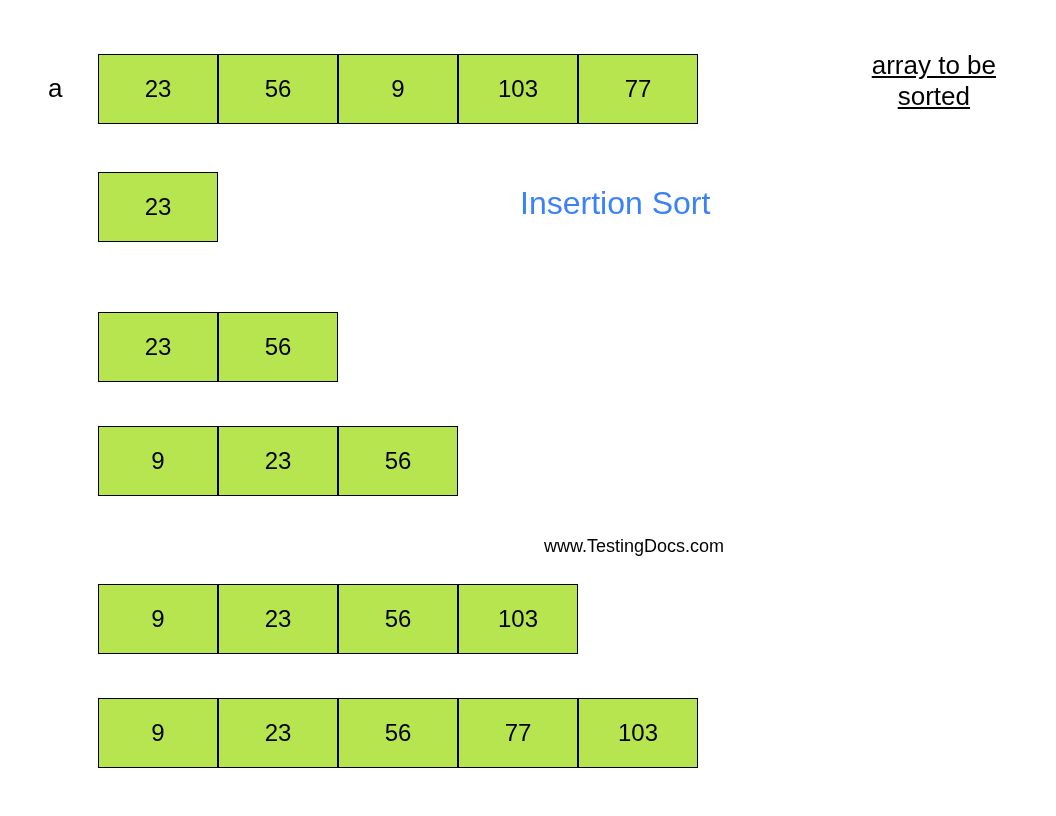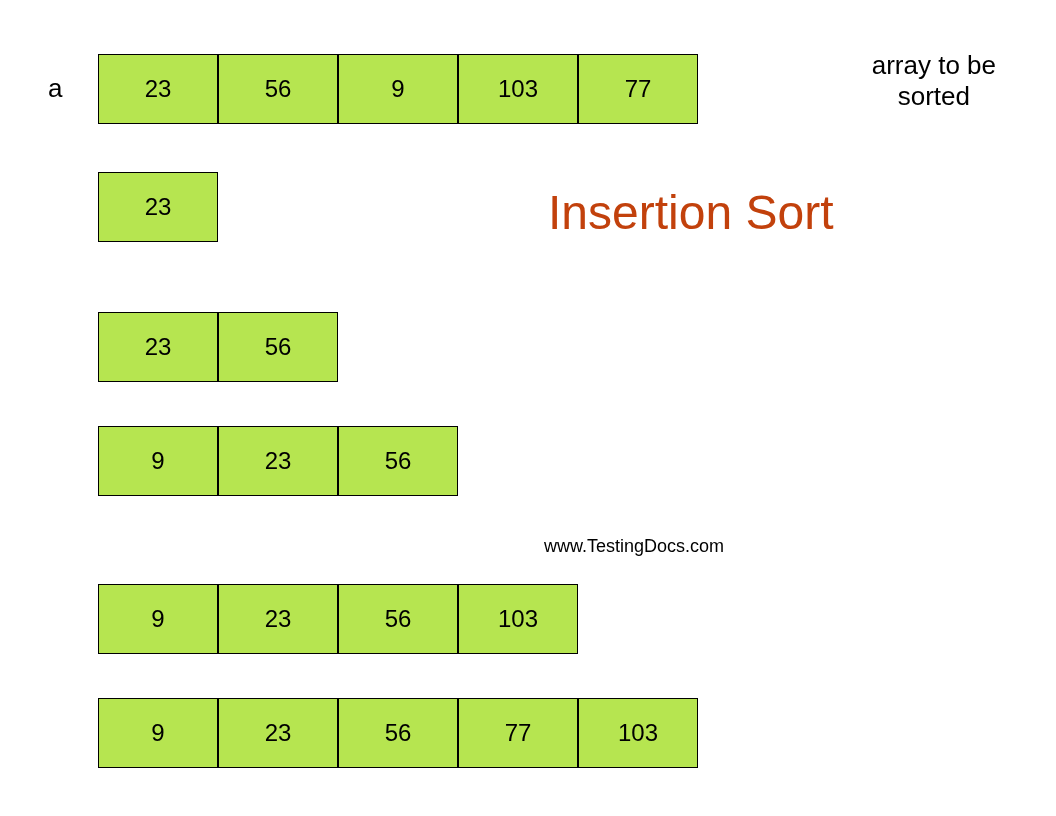--- a/index.html
+++ b/index.html
@@ -22,28 +22,28 @@
       color: #000;
     }
     .array-desc {
       position: absolute;
       right: 60px;
       top: 50px;
       font-size: 26px;
       color: #000;
       text-align: center;
       line-height: 1.2;
+      text-decoration: underline;
     }
     .title {
       position: absolute;
       left: 520px;
       top: 185px;
-      font-size: 48px;
-      color: #c2410c;
-      margin-left: 28px;
+      font-size: 32px;
+      color: #3b82f6;
     }
     .row {
       position: absolute;
       left: 98px;
       display: flex;
     }
     .cell {
       width: 120px;
       height: 70px;
       background: #b6e550;

